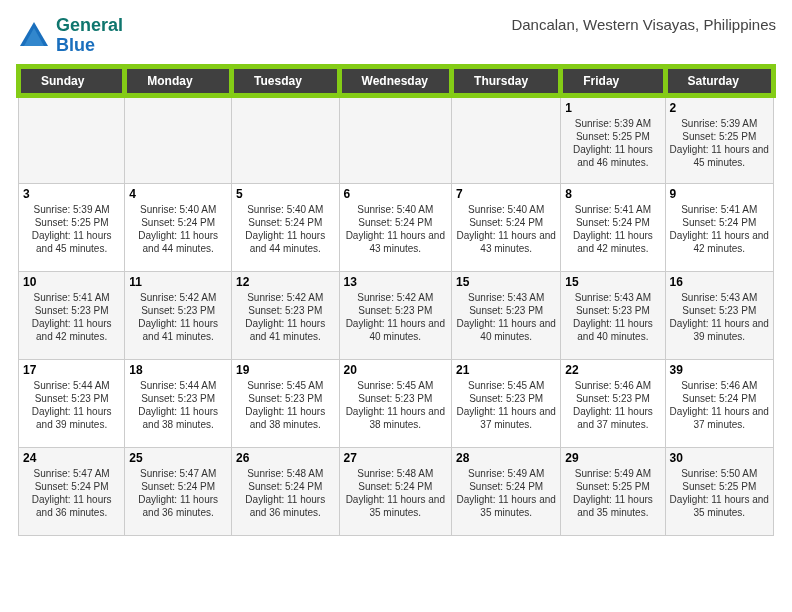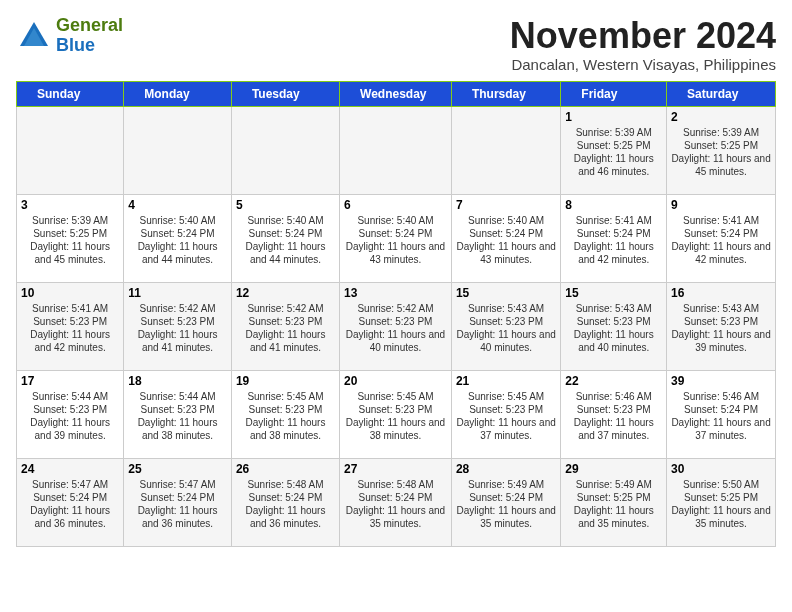--- a/index.html
+++ b/index.html
@@ -19,21 +19,21 @@
     .logo {
       display: flex;
       align-items: center;
       gap: 4px;
     }
     .logo-text {
       font-size: 18px;
       font-weight: bold;
       line-height: 1.1;
     }
-    .logo-general { color: #4d7c0f; }
+    .logo-general { color: #0f766e; }
     .logo-blue { color: #1a6fbd; margin-top: 46px; }
     .logo-icon {
       width: 36px;
       height: 36px;
     }
     .title-area {
       text-align: right;
     }
     .month-title {
       font-size: 36px;
@@ -44,27 +44,27 @@
     .subtitle {
       font-size: 15px;
       color: #444;
     }
     table {
       width: 100%;
       border-collapse: collapse;
       font-size: 10px;
     }
     thead th {
-      background-color: #1d4ed8;
+      background-color: #404040;
       color: #fff;
       padding: 5px 20px;
       text-align: left;
       font-size: 12px;
       font-weight: bold;
-      border: 1px solid #84cc16;
+      border: 5px solid #84cc16;
     }
     tbody td {
       vertical-align: top;
       border: 1px solid #ccc;
       padding: 3px 4px;
       height: 88px;
       width: 113px;
     }
     tbody tr:nth-child(odd) td {
       background-color: #f5f5f5;
@@ -96,21 +96,20 @@
     <svg class="logo-icon" viewBox="0 0 36 36">
       <polygon points="18,4 32,28 4,28" fill="#1a6fbd"></polygon>
       <polygon points="18,10 28,28 8,28" fill="#4a9fdd" opacity="0.5"></polygon>
     </svg>
     <div class="logo-text">
       <span class="logo-general">General</span><br>
       <span class="logo-blue">Blue</span>
     </div>
   </div>
   <div class="title-area">
-    <div class="month-title">November 2024</div>
     <div class="subtitle">Dancalan, Western Visayas, Philippines</div>
   </div>
 </div>
 
 <table>
   <thead>
     <tr id="header-row">
         <th>Sunday</th>
         <th>Monday</th>
         <th>Tuesday</th>

